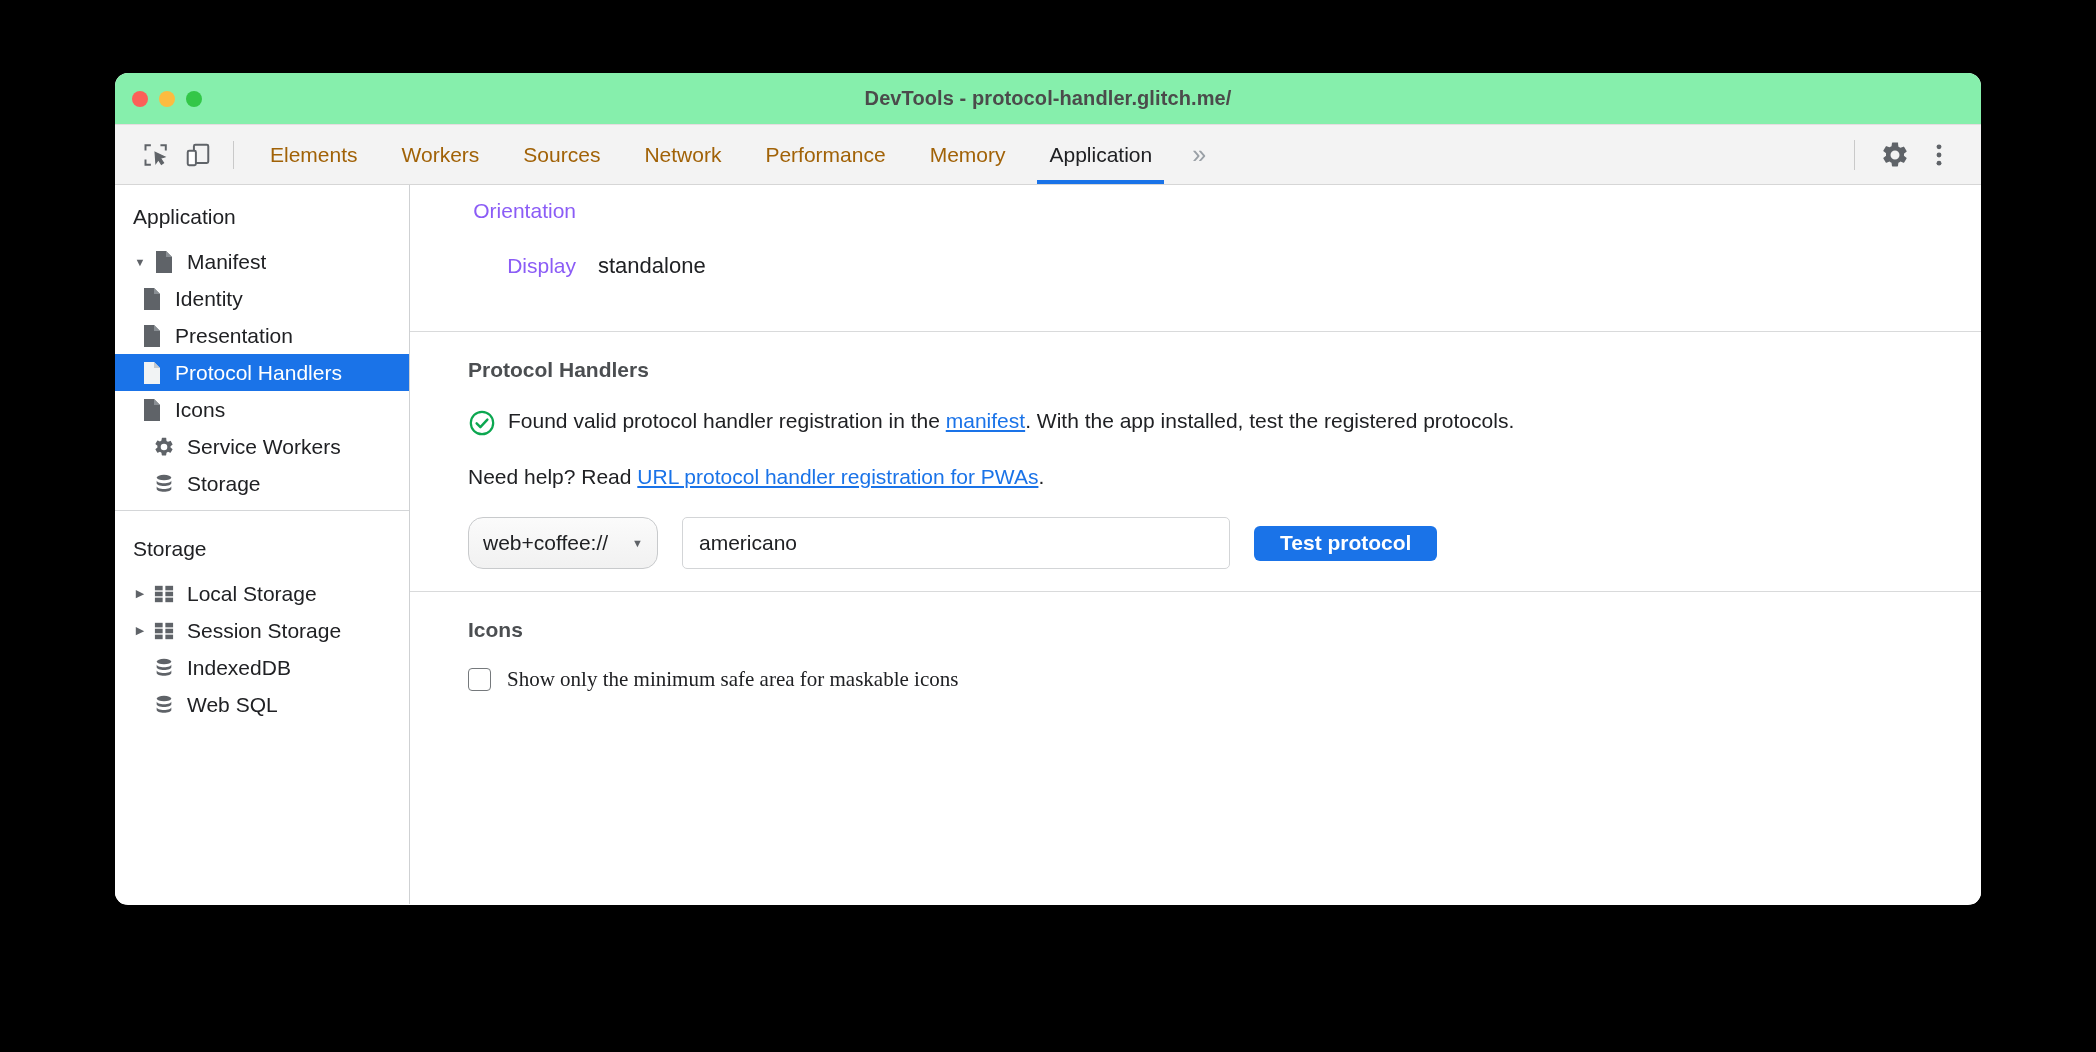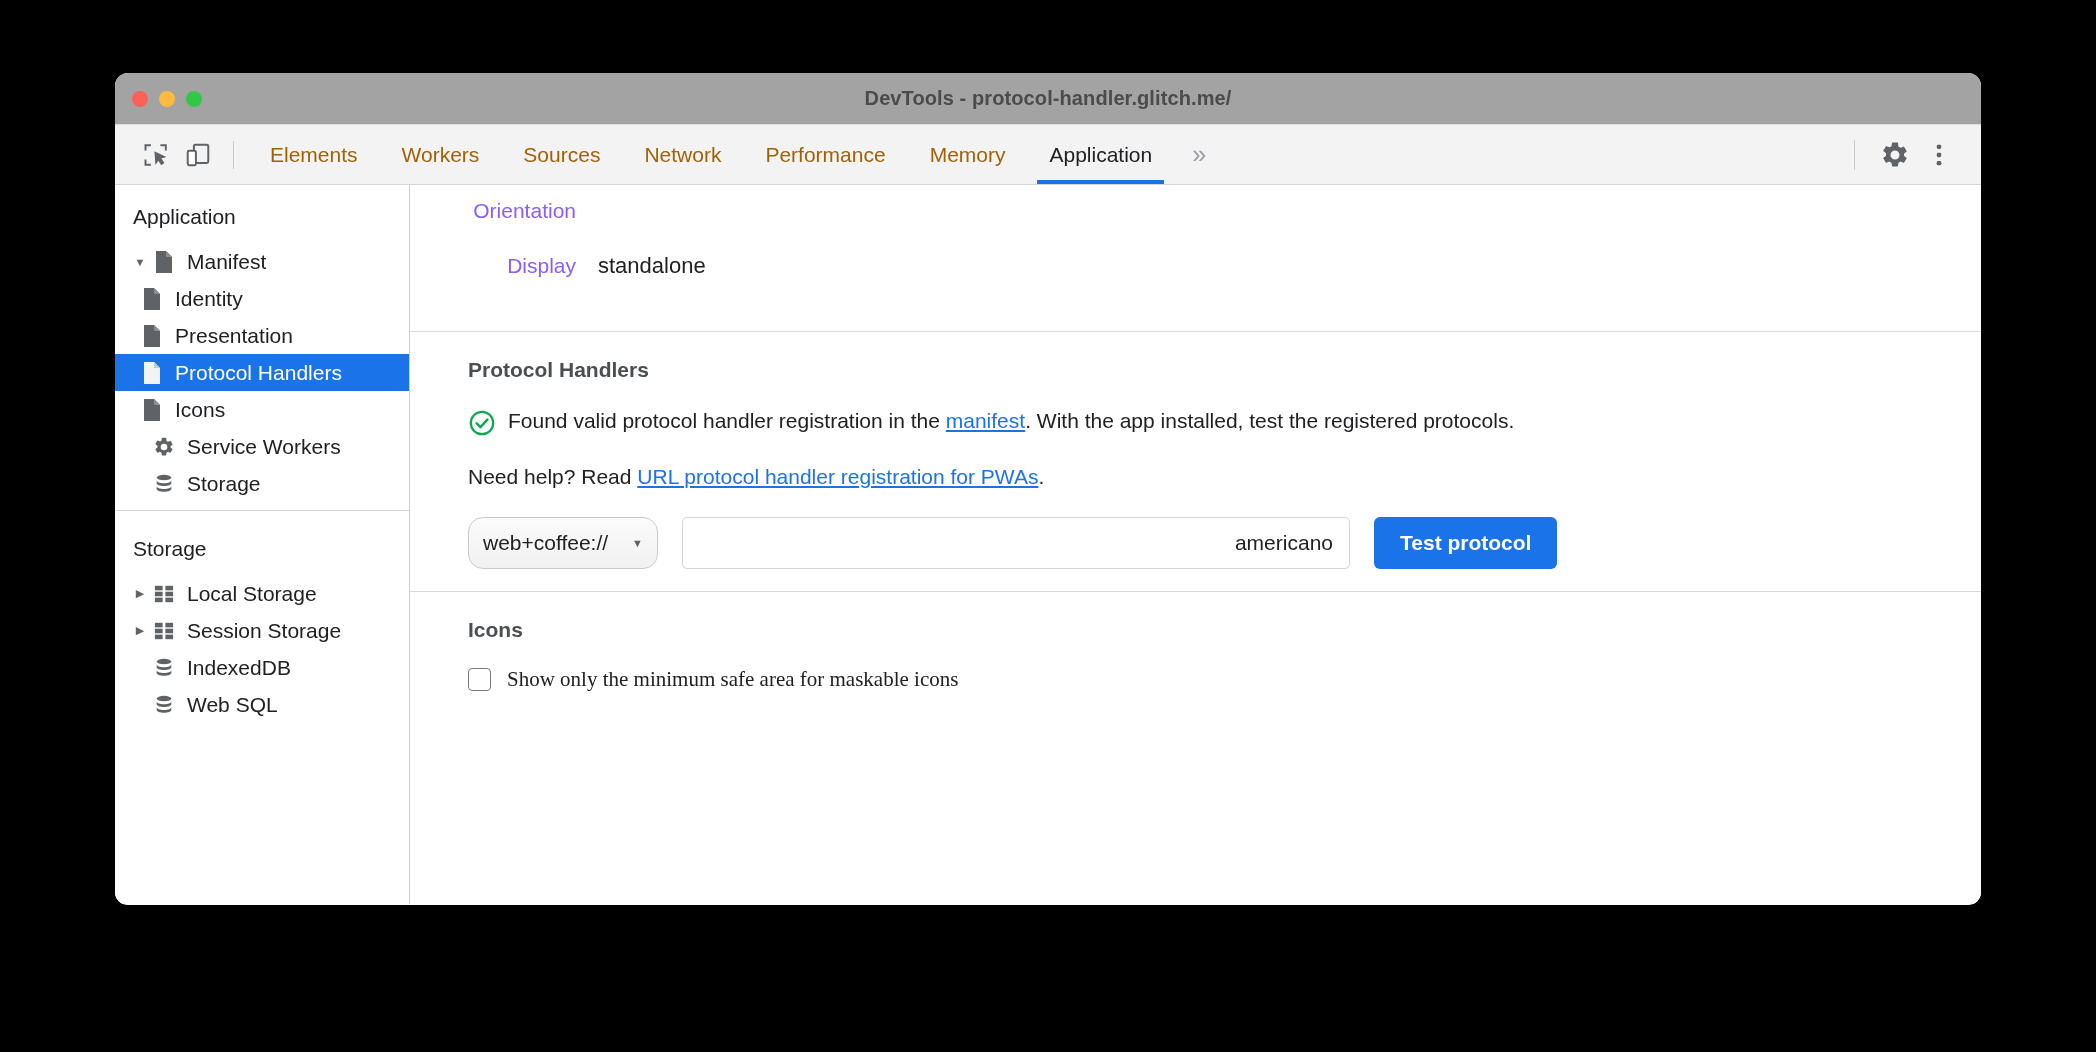--- a/index.html
+++ b/index.html
@@ -22,21 +22,21 @@
     background: #ffffff;
     border-radius: 13px;
     overflow: hidden;
     box-shadow: 0 18px 60px rgba(0,0,0,0.55);
   }
 
   
   #titlebar {
     position: relative;
     height: 52px;
-    background: #a3a3a3;
+    background: #86efac;
     border-bottom: 1px solid #e6dde0;
     display: flex;
     align-items: center;
   }
   .traffic-lights {
     position: absolute;
     left: 17px;
     display: flex;
     gap: 11px;
     align-items: center;
@@ -255,33 +255,32 @@
     font-size: 21px;
     color: #202124;
   }
   .proto-select .sel-caret {
     position: absolute;
     right: 14px;
     color: #5f6368;
     font-size: 11px;
   }
   .proto-input {
-    width: 668px;
+    width: 548px;
     height: 52px;
     border: 1px solid #d3d5d7;
     border-radius: 5px;
     background: #ffffff;
     padding: 0 16px;
     font-size: 21px;
     color: #202124;
     font-family: "Liberation Sans", sans-serif;
-    text-align: right;
   }
   .test-btn {
-    height: 52px;
+    height: 35px;
     padding: 4px 26px;
     background: #1a73e8;
     color: #ffffff;
     border: none;
     border-radius: 6px;
     font-size: 21px;
     font-weight: bold;
     font-family: "Liberation Sans", sans-serif;
     cursor: pointer;
   }

